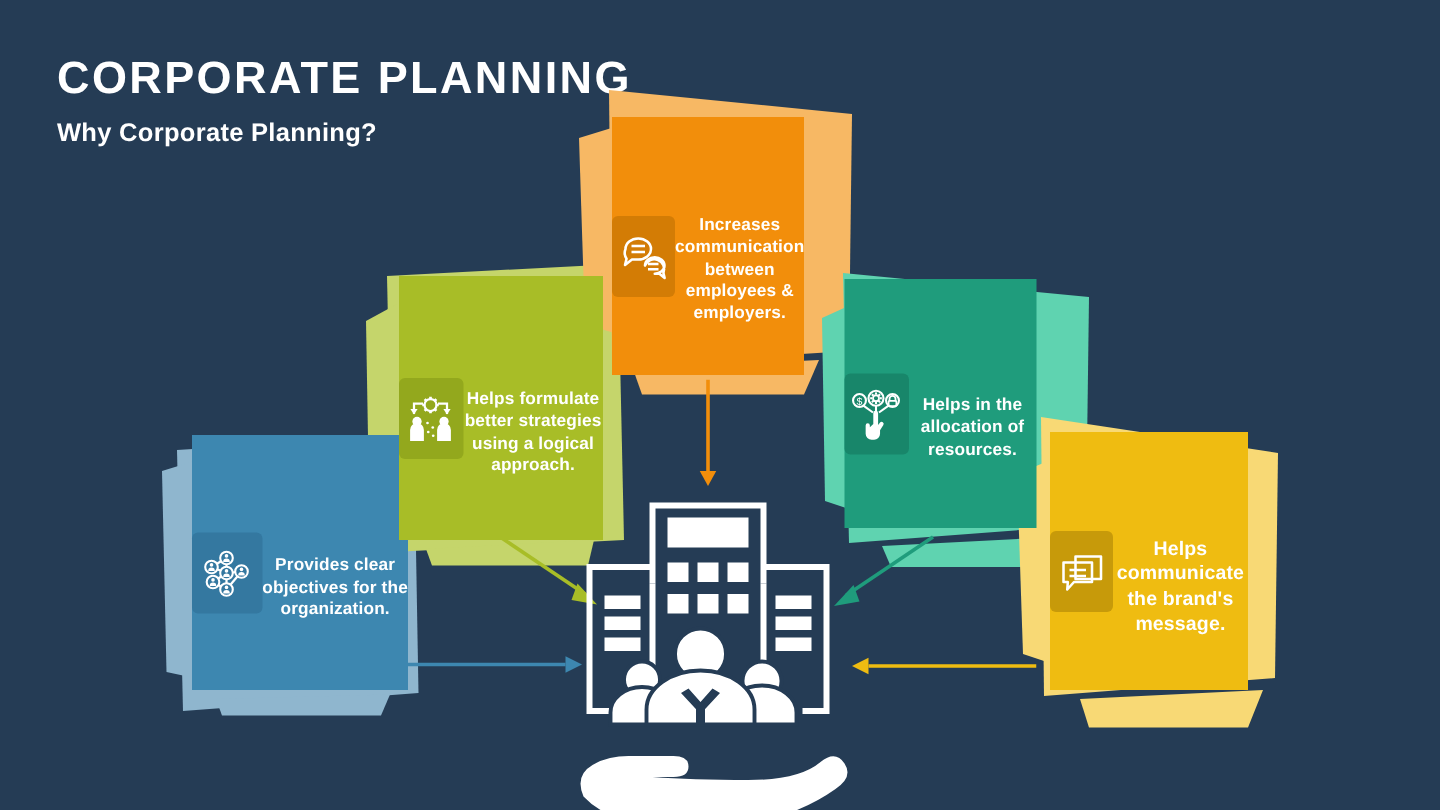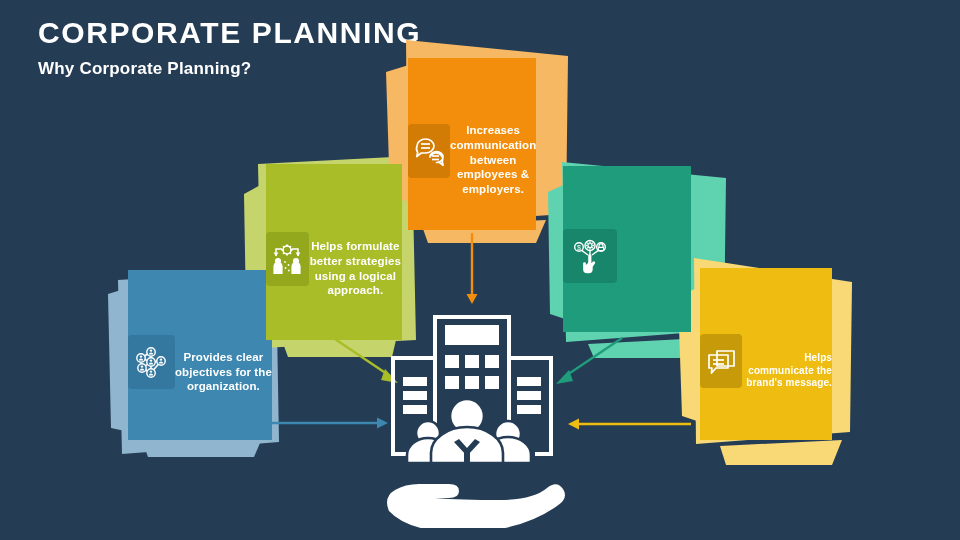--- a/index.html
+++ b/index.html
@@ -3,21 +3,21 @@
 <meta charset="utf-8">
 <style>
   * { margin:0; padding:0; box-sizing:border-box; }
   html,body { width:960px; height:540px; }
   body {
     background:#253C55;
     font-family:"Liberation Sans", sans-serif;
     overflow:hidden;
     position:relative;
   }
-  #slide { position:absolute; inset:0; }
+  #slide { position:absolute; inset:0;margin-top:20px; }
 
   
   .title {
     position:absolute; left:38px; top:16px;
     font-size:30px; font-weight:bold; color:#ffffff;
     letter-spacing:1.6px;
   }
   .subtitle {
     position:absolute; left:38px; top:59px;
     font-size:17px; font-weight:bold; color:#ffffff;
@@ -229,34 +229,35 @@
           <path d="M29 11.5 v-1.6a2 2 0 0 1 4 0 v1.6"></path>
           <rect x="28.4" y="11.3" width="5.2" height="3.4" rx="0.6"></rect>
         </g>
         <g fill="#fff">
           <path d="M18.2 19.5a1.6 1.6 0 0 1 3.2 0v7.8l1.3-1.6a1.4 1.4 0 0 1 2.2 1.7l-2.2 3.4v2.4
                    a4 4 0 0 1-4 4h-1.6a4 4 0 0 1-4-4v-5.6a1.4 1.4 0 0 1 2.8 0v1.3
                    l2.3-2.2z"></path>
         </g>
       </svg>
     </div>
+    <div class="ctext" style="font-size:11.5px; margin-top:20px; width:108px;">Helps in the allocation of resources.</div>
   </div>
 
   <div class="card" style="left:700px; top:268px; width:132px; height:172px; background:#EFBC11; padding-top:14px;">
     <div class="iconbox" style="background:#C79A0A;">
       <svg width="40" height="40" viewBox="0 0 40 40">
         <g stroke="#fff" stroke-width="1.7" fill="none" stroke-linejoin="round">
           <path d="M16 10 H33 V25 H16 z"></path>
           <path d="M8 14 H27 V27 H15 l-4.5 5 0.4-5 H8 z"></path>
           <line x1="12" y1="19" x2="23" y2="19"></line>
           <line x1="12" y1="23" x2="23" y2="23"></line>
         </g>
       </svg>
     </div>
-    <div class="ctext" style="font-size:10px; margin-top:20px; width:116px;text-align:right;">Helps communicate the brand's message.</div>
+    <div class="ctext" style="font-size:13px; margin-top:20px; width:116px;">Helps communicate the brand's message.</div>
   </div>
 
   <svg id="center-art" width="204" height="225" viewBox="0 0 204 225">
     <g fill="none" stroke="#fff" stroke-width="4">
 
       <path d="M64 66 V14 H138 V66"></path>
 
       <path d="M64 55 H22 V151 H38"></path>
 
       <path d="M138 55 H180 V151 H164"></path>

